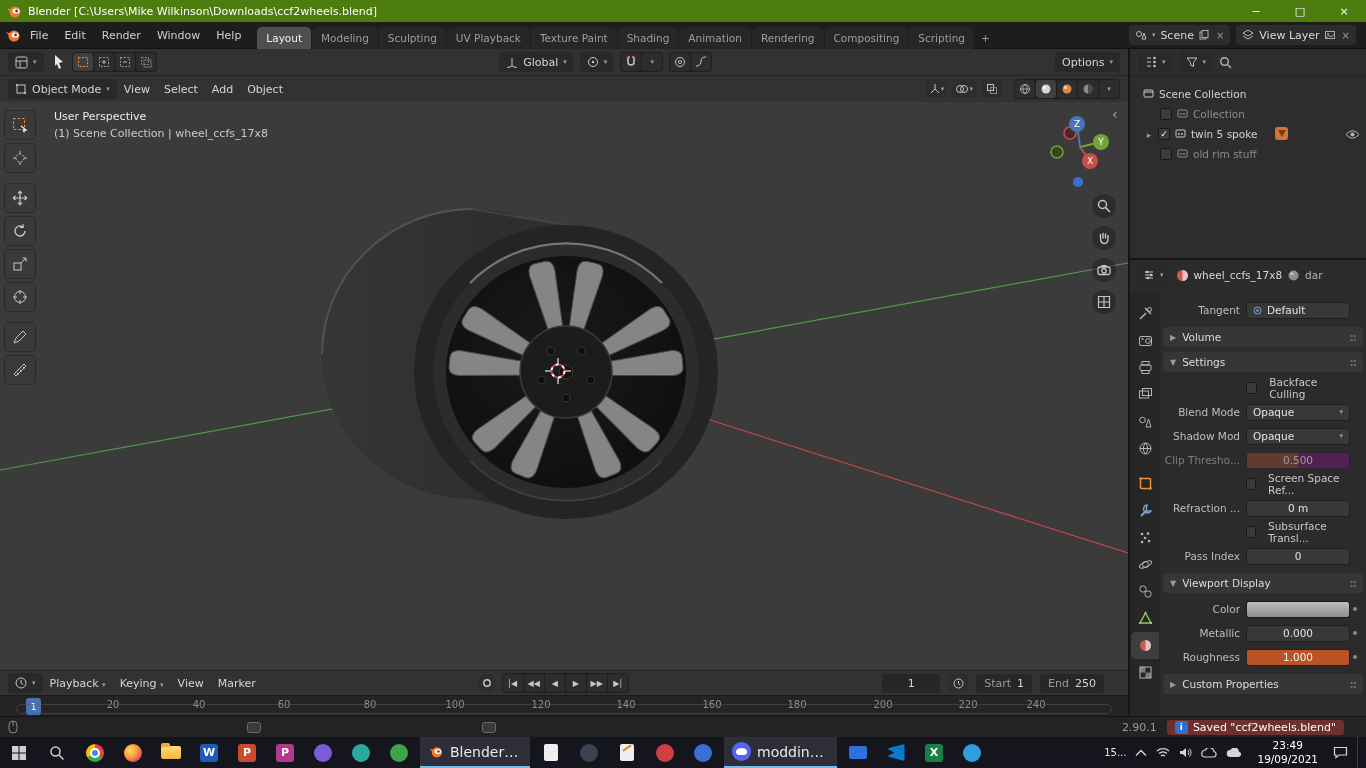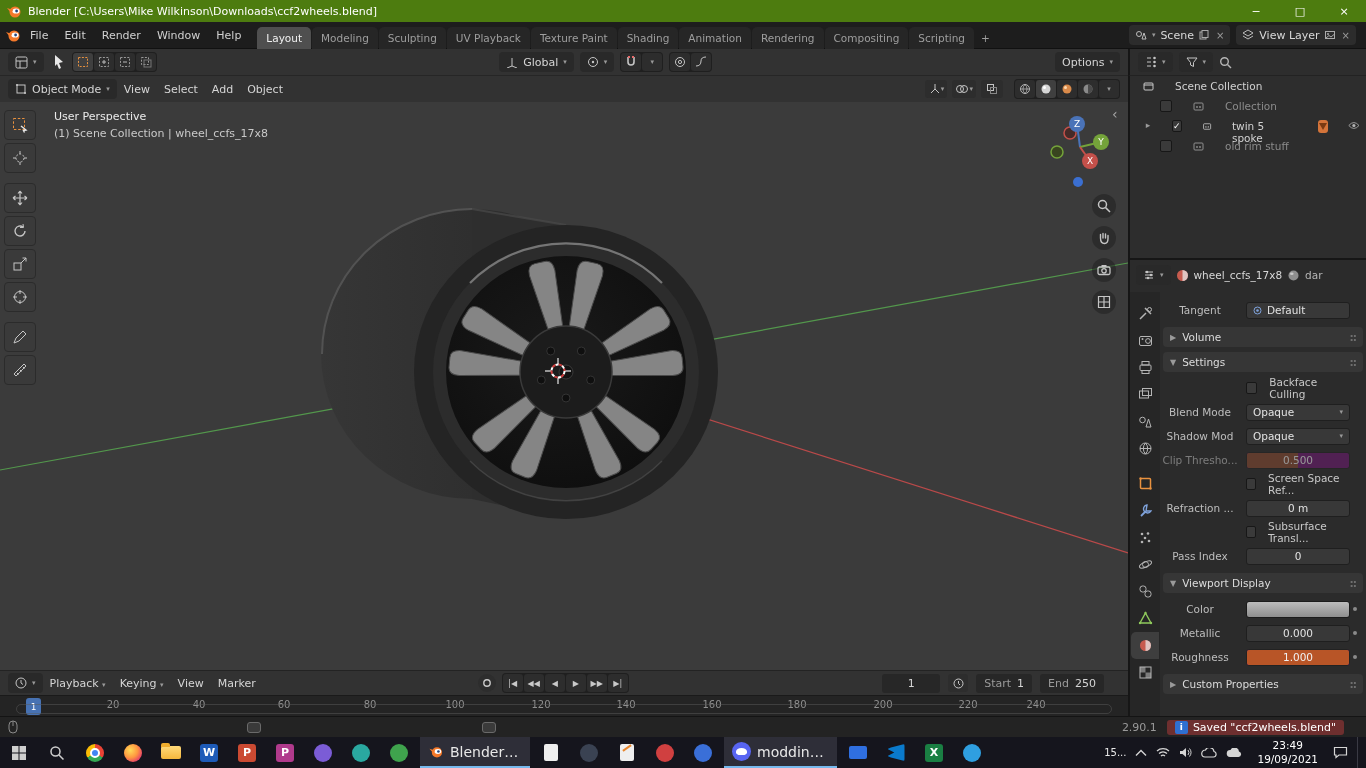--- a/index.html
+++ b/index.html
@@ -25,37 +25,37 @@
 
 .toolsettings{position:absolute;top:49px;left:0;width:1128px;height:27px;background:#323232;display:flex;align-items:center;padding:0 8px;border-bottom:1px solid #262626}
 .dd{display:flex;align-items:center;gap:5px;background:#292929;border-radius:4px;padding:2px 7px;height:20px;color:#d5d5d5}
 .seg-group{display:flex;gap:1px;background:#1f1f1f;border-radius:4px;padding:1px;margin-left:6px}
 .seg{width:20px;height:18px;background:#2d2d2d;display:flex;align-items:center;justify-content:center;border-radius:3px}
 .seg.on{background:#3f3f3f}
 .flex1{flex:1}
 
 .outliner-header{position:absolute;top:49px;left:1128px;right:0;height:27px;background:#2d2d2d;display:flex;align-items:center;gap:6px;padding:0 8px;border-left:2px solid #161616;border-bottom:1px solid #222}
 .outliner{position:absolute;top:76px;left:1128px;right:0;height:182px;background:#2d2d2d;border-left:2px solid #161616;padding-top:4px}
-.out-row{display:flex;align-items:flex-start;height:20px;gap:20px;font-size:10.5px;color:#d2d2d2;padding-right:6px}
+.out-row{display:flex;align-items:flex-end;height:20px;gap:4px;font-size:10.5px;color:#d2d2d2;padding-right:6px}
 .out-row.dim{color:#8b8b8b}
 .disc{color:#9a9a9a;font-size:9px;width:10px;text-align:center}
 .cb{width:12px;height:12px;background:#3a3a3a;border:1px solid #171717;border-radius:2px;display:flex;align-items:center;justify-content:center;font-size:9px;color:#fff}
 .badge{width:13px;height:13px;background:#d4743a;border-radius:3px;display:flex;align-items:center;justify-content:center}
 
 .props{position:absolute;top:258px;left:1128px;right:0;bottom:52px;background:#2b2b2b;border-left:2px solid #161616;border-top:2px solid #161616}
 .props-header{position:absolute;top:0;left:0;right:0;height:30px;display:flex;align-items:center;gap:5px;padding:0 6px;background:#2b2b2b;overflow:hidden}
 .crumb{font-size:10.5px;color:#d8d8d8;white-space:nowrap}
 .crumb.dim{color:#b5b5b5}
 .props-tabs{position:absolute;top:32px;left:0;bottom:0;width:30px;background:#262626;display:flex;flex-direction:column;align-items:center;padding-top:8px}
 .ptab{width:28px;height:27px;display:flex;align-items:center;justify-content:center}
 .ptab.active{background:#3e3e3e;border-radius:5px 0 0 5px}
 .gap8{margin-top:8px}
 .props-body{position:absolute;top:32px;left:30px;right:0;bottom:0;overflow:hidden}
 .prow{display:flex;align-items:center;height:24px;padding-right:6px}
-.plabel{width:80px;text-align:center;margin-right:6px;color:#bdbdbd;font-size:10.5px;white-space:nowrap;overflow:hidden}
+.plabel{width:80px;text-align:right;margin-right:6px;color:#bdbdbd;font-size:10.5px;white-space:nowrap;overflow:hidden}
 .pwidget{flex:1;display:flex;align-items:center;gap:6px}
 .pfield{flex:1;height:17px;background:#383838;border:1px solid #1f1f1f;border-radius:3px;display:flex;align-items:center;justify-content:center;font-size:10.5px;color:#e2e2e2}
 .pfield.select{justify-content:space-between;padding:0 6px}
 .pfield.left{justify-content:flex-start;padding:0 6px;gap:5px}
 .pswatch{flex:1;height:17px;border-radius:3px;background:linear-gradient(#bcbcbc,#8f8f8f);border:1px solid #1c1c1c}
 .pslider{position:relative;flex:1;height:17px;background:#701a75;border:1px solid #222;border-radius:3px;overflow:hidden}
 .pslider .fill{position:absolute;top:0;left:0;bottom:0;background:#8a4a32}
 .pslider.full .fill{background:#b85527}
 .pslider .val{position:absolute;inset:0;display:flex;align-items:center;justify-content:center;font-size:10.5px;color:#f0f0f0}
 .prow.disabled{opacity:.55}

